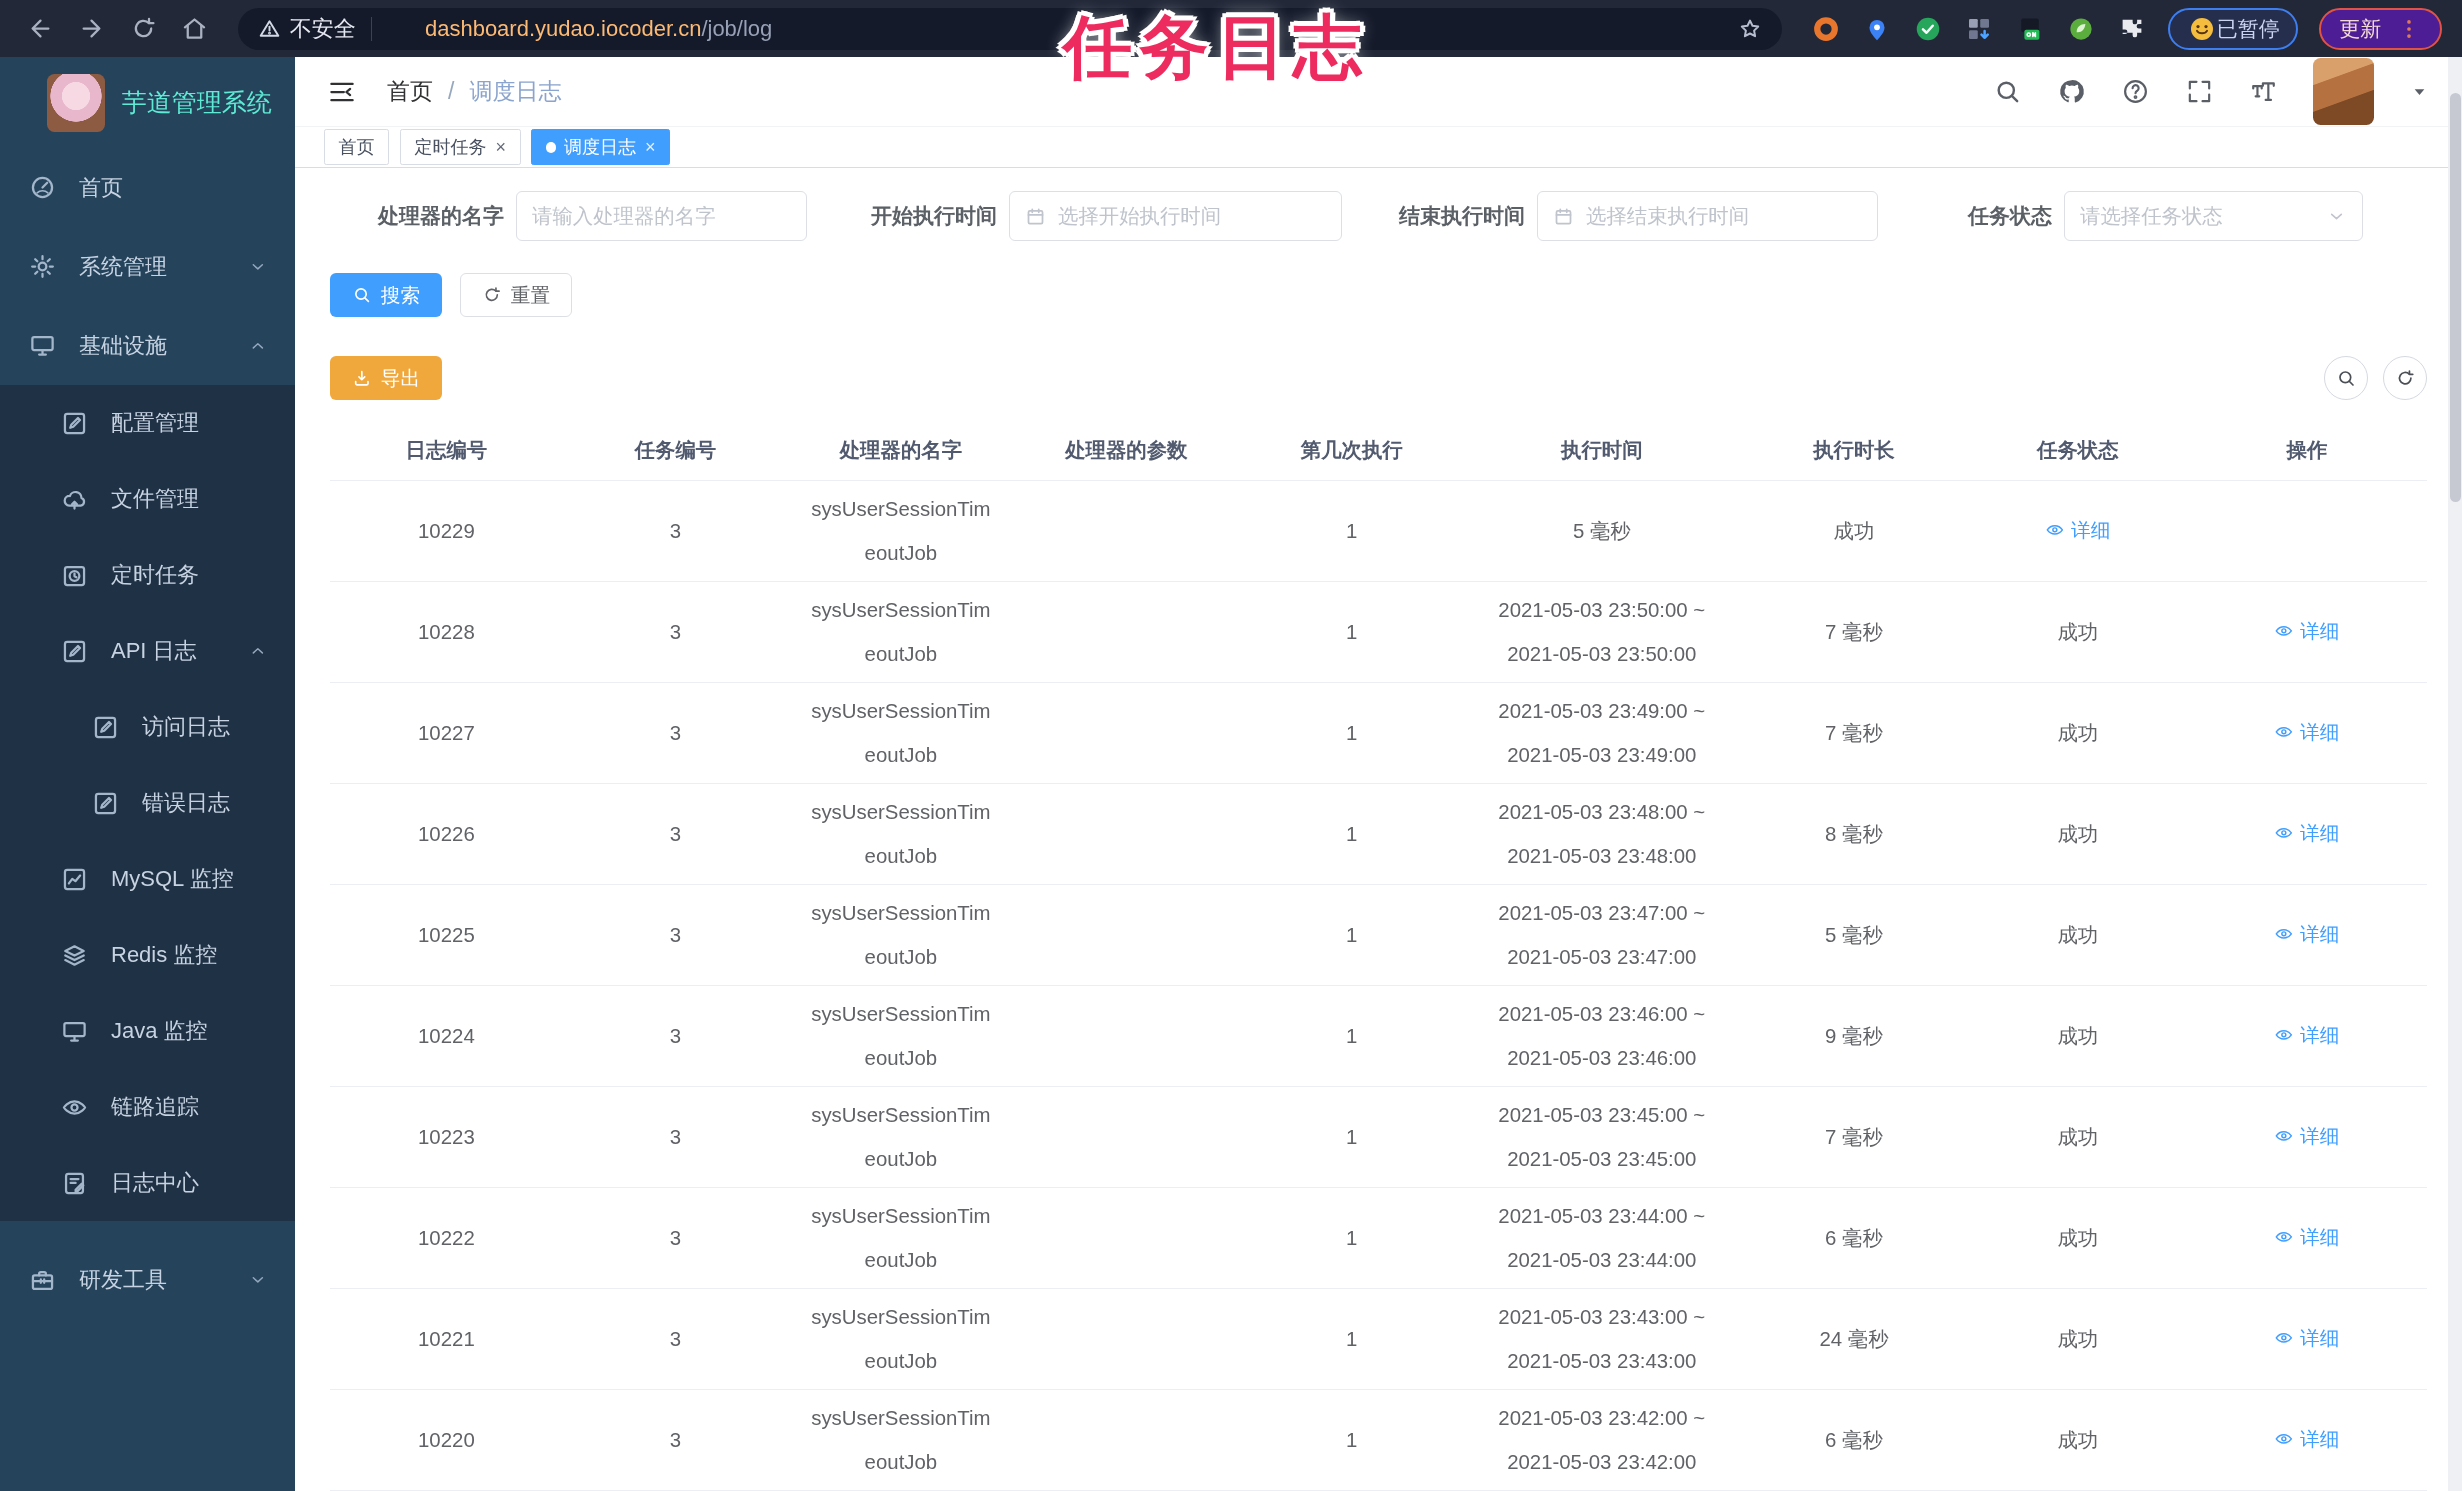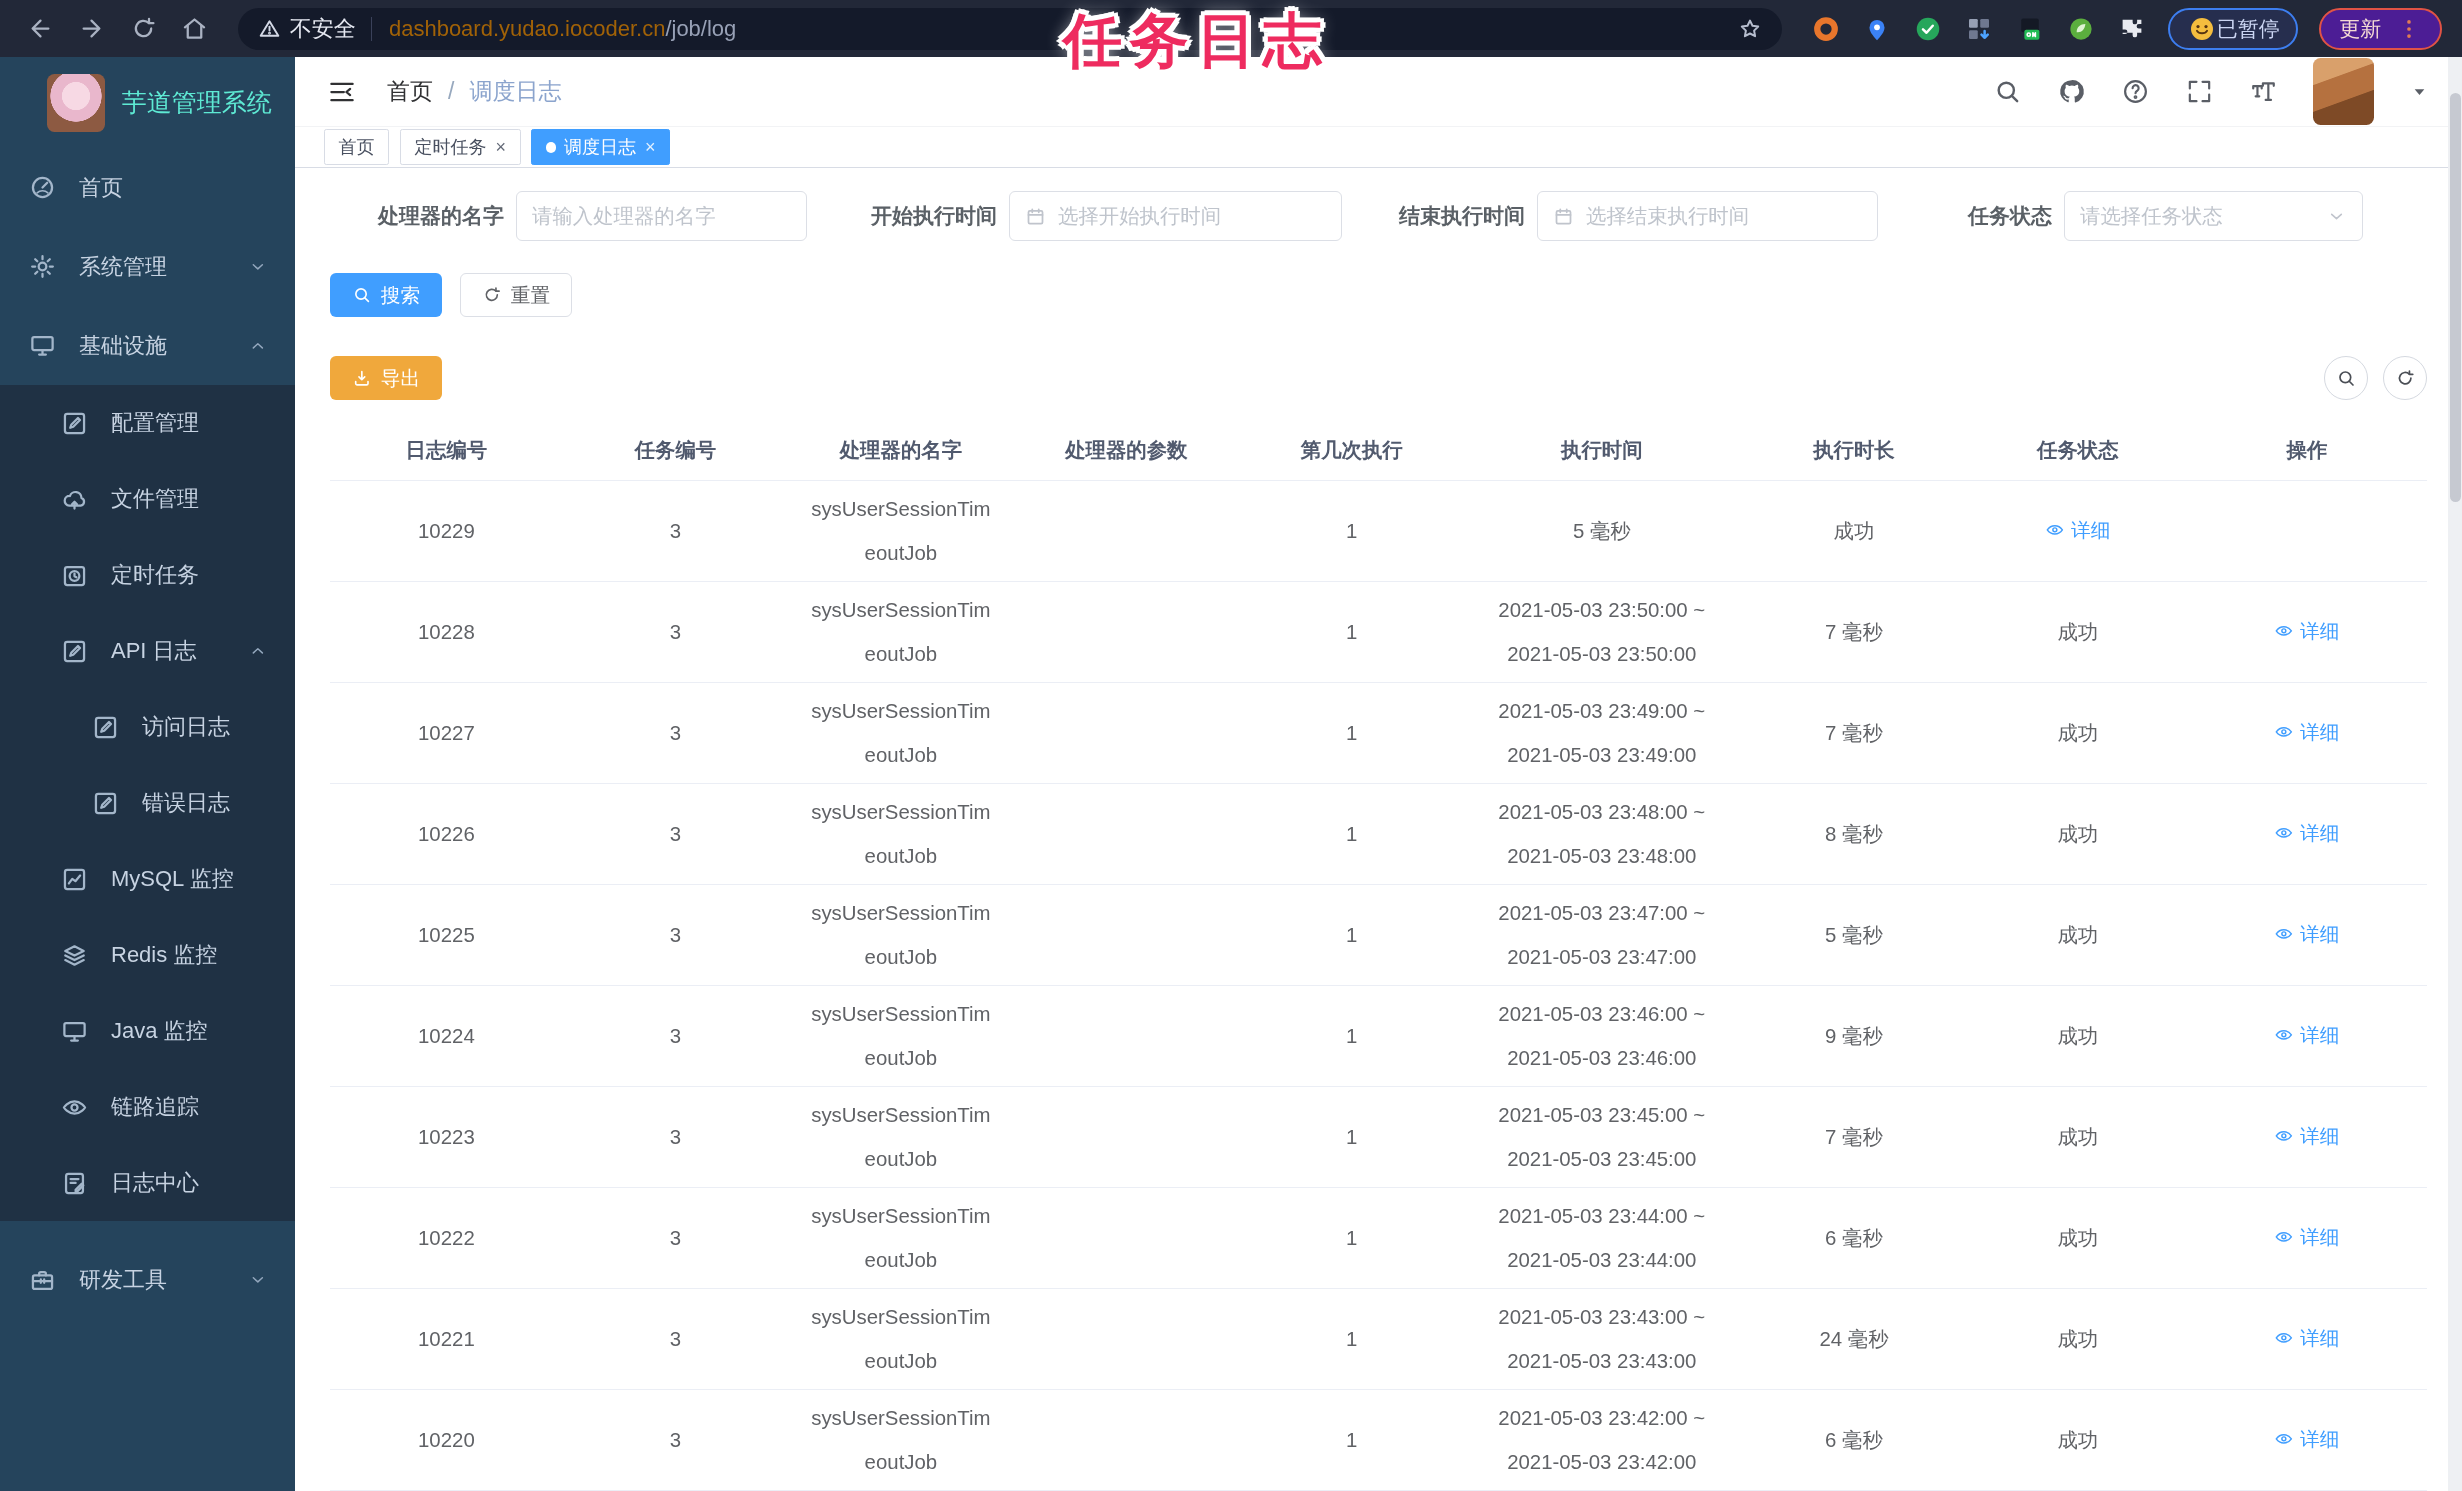--- a/index.html
+++ b/index.html
@@ -8,21 +8,21 @@
 
   svg { display:block; width:1em; height:1em; }
 
   
   .browser-bar { height:57px; background:#222838; display:flex; align-items:center; padding:0 19.7px; position:relative; z-index:5; }
   .nav-ic { width:41px; height:41px; border-radius:6px; color:#aab2c2; display:flex; align-items:center; justify-content:center; font-size:27px; margin-right:10.6px; }
   .url-bar { margin-left:12px; height:42px; flex:0 0 1544px; background:#141a2a; border-radius:21px; display:flex; align-items:center; padding:0 19.7px; color:#e6e9f2; font-size:22px; }
   .url-bar .warn { font-size:23px; color:#d4d9e6; margin-right:9px; display:flex; }
   .url-sec { color:#e6e9f2; margin-right:15px; }
   .url-div { width:1.5px; height:24px; background:#3a415a; margin-right:16.7px; }
-  .url-host { color:#a16207; }
+  .url-host { color:#fdba74;margin-left:36px; }
   .url-path { color:#98a1b6; }
   .url-star { margin-left:auto; color:#b7becf; font-size:24px; display:flex; }
   .bar-right { margin-left:auto; display:flex; align-items:center; gap:21px; }
   .ext { width:30px; height:30px; font-size:30px; display:flex; align-items:center; justify-content:center; }
   .pill-paused { height:42px; border:2.3px solid #3d7ef0; background:#262e4e; border-radius:21px; display:flex; align-items:center; gap:0; padding:0 16.7px; color:#cbd5f2; font-size:21px; }
   .pill-paused .face { font-size:30px; display:flex; }
   .btn-update { height:42px; border:2.3px solid #e05345; background:#4c1d95; border-radius:21px; display:flex; align-items:center; gap:15px; padding:0 18px; color:#f4dad4; font-size:21px; }
   .btn-update .kebab { font-size:26px; color:#e07a54; display:flex; }
 
   
@@ -90,21 +90,21 @@
   .row { height:101px; border-bottom:1.5px solid #ebeef5; color:#606266; font-size:20.4px; }
   .two-line div { line-height:44px; }
   .link { color:#409eff; display:inline-flex; align-items:center; gap:6px; font-size:19.7px; justify-content:center; }
   .link .bi { font-size:19.7px; display:flex; }
 
   
   .v-scroll { position:absolute; right:0; top:57px; width:13.6px; height:1434px; background:#eef0f3; }
   .v-thumb { position:absolute; top:36px; left:1.5px; width:10.6px; height:409px; border-radius:6px; background:#c6c9d1; }
 
   
-  .annotation { position:absolute; left:1063px; top:1.5px; z-index:30; font-size:59px; font-weight:700; letter-spacing:7.6px; color:#ee2b5f; white-space:nowrap;
+  .annotation { position:absolute; left:1063px; top:1.5px; z-index:30; font-size:69px; font-weight:700; letter-spacing:7.6px; color:#ee2b5f; white-space:nowrap;
     text-shadow:-3.8px -3.8px 0 #fff,3.8px -3.8px 0 #fff,-3.8px 3.8px 0 #fff,3.8px 3.8px 0 #fff,-5.3px 0 0 #fff,5.3px 0 0 #fff,0 -5.3px 0 #fff,0 5.3px 0 #fff,0 0 16.7px rgba(255,255,255,.95); }
 </style>
 </head>
 <body>
 
 <div class="screen">
 
   <div class="browser-bar">
     <div class="nav-ic">
         <span>

